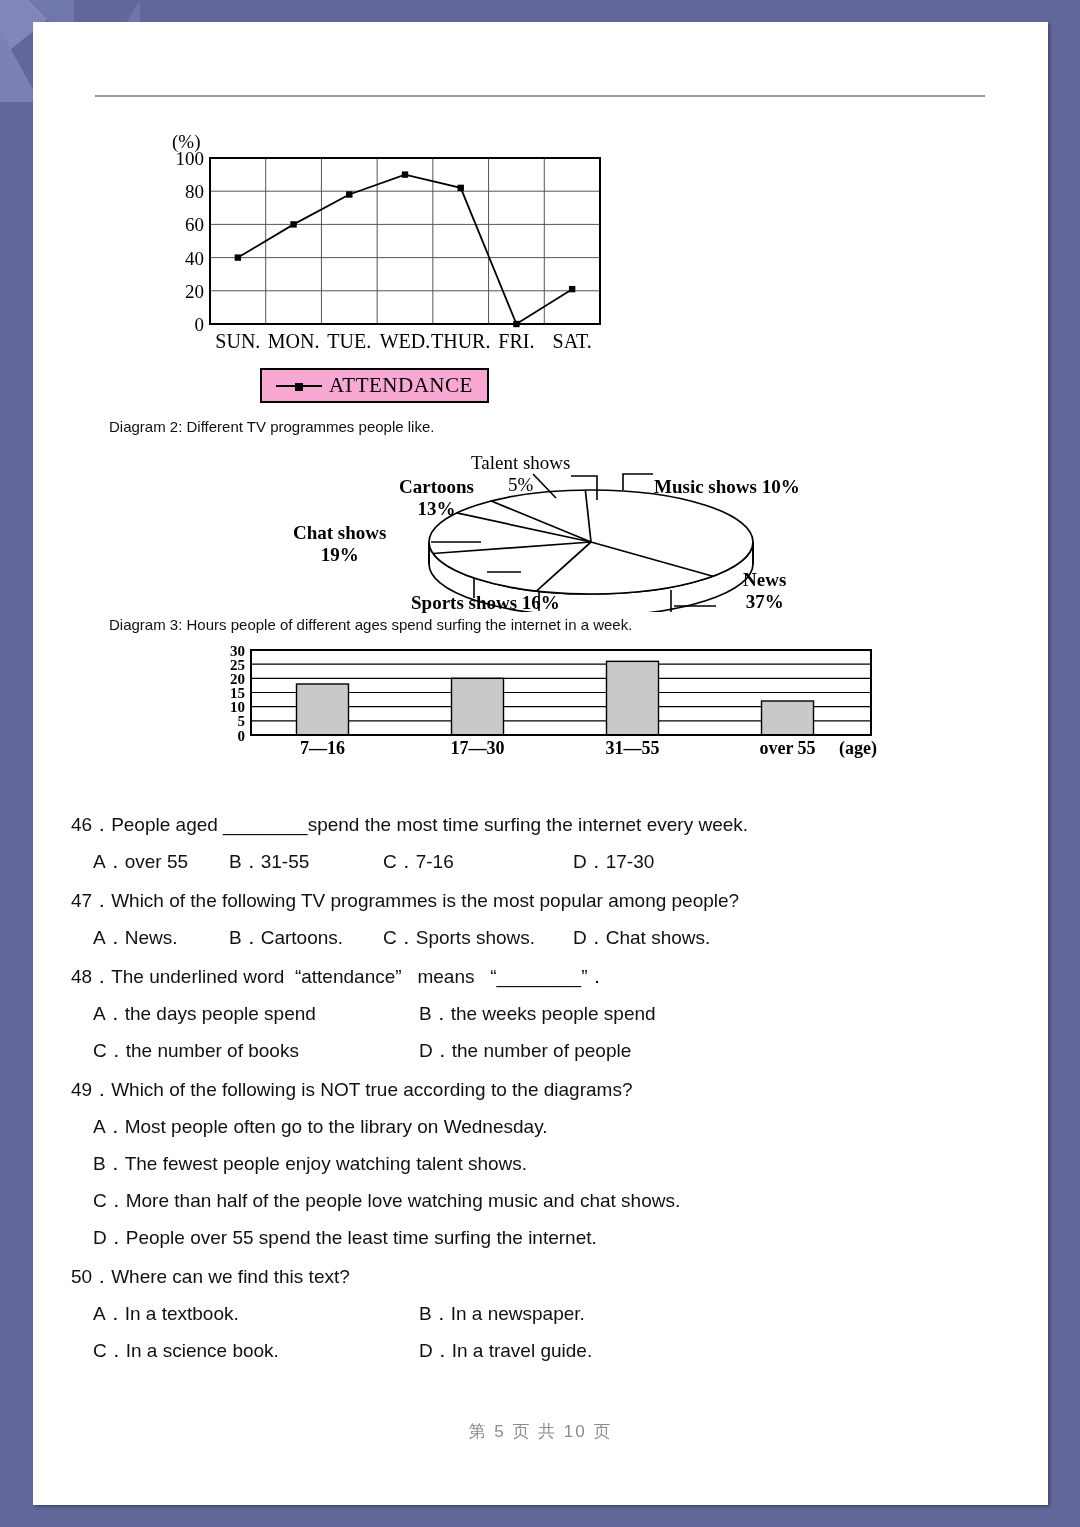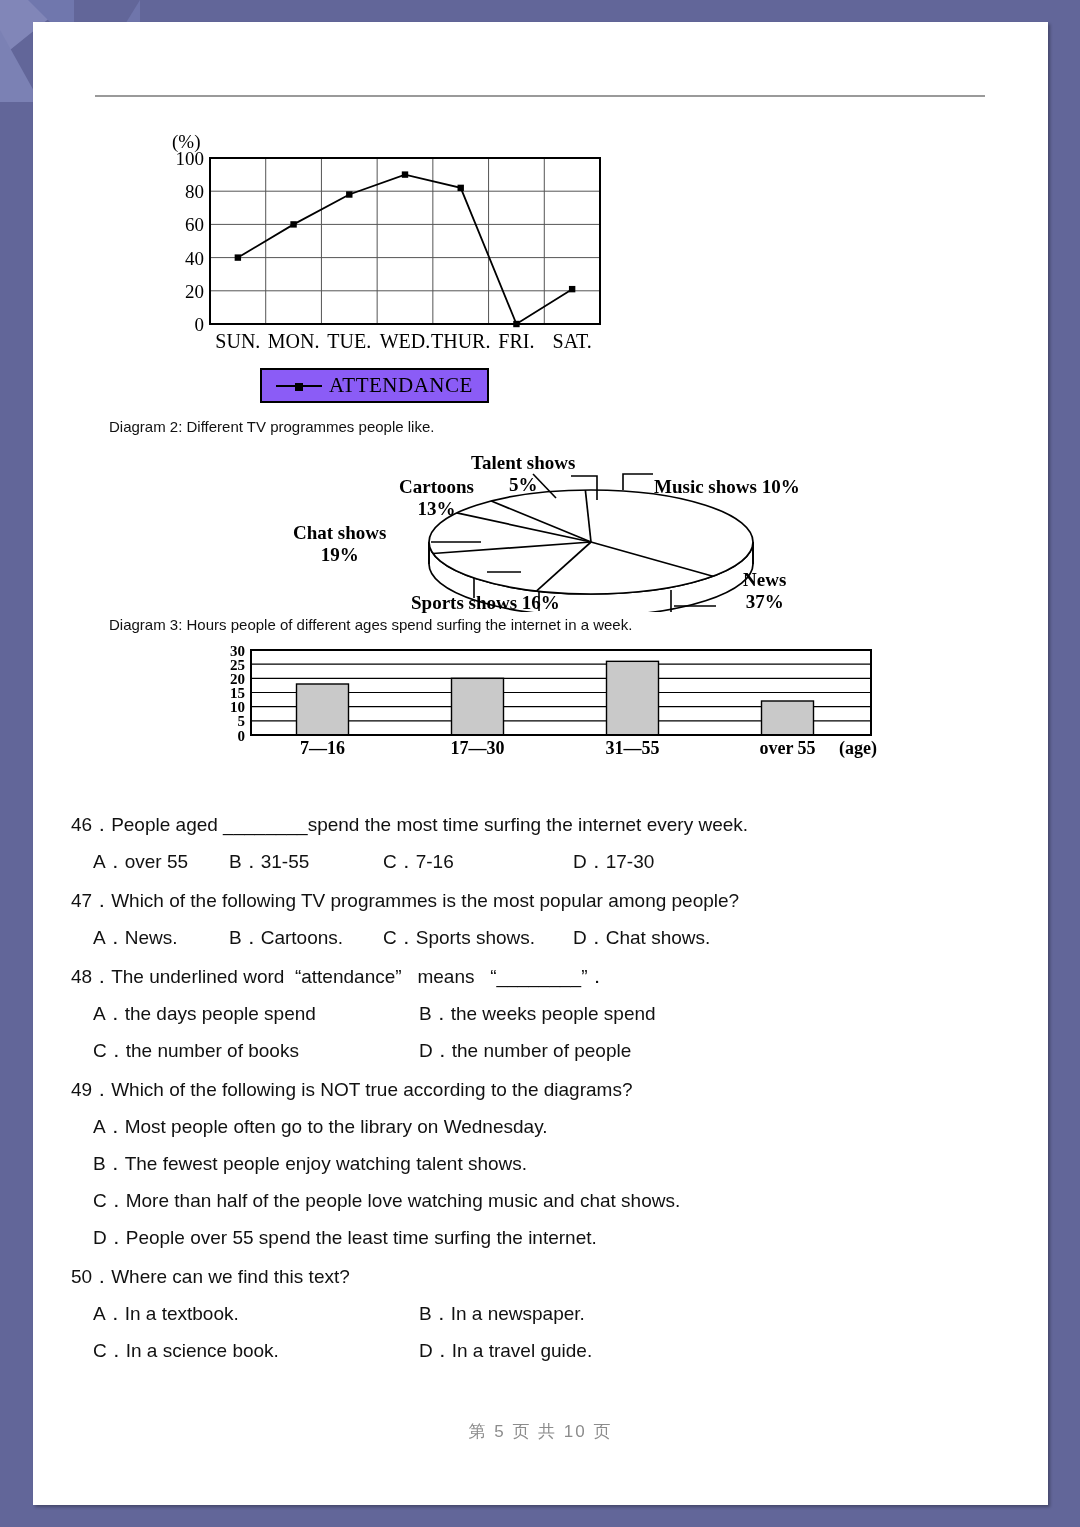--- a/index.html
+++ b/index.html
@@ -39,21 +39,21 @@
     white-space:pre;
   }
   .caption { font-size:15px; }
 
   
   #line-chart-wrap { position:absolute; left:105px; top:108px; }
   #bar-chart-wrap  { position:absolute; left:170px; top:620px; }
   #pie-wrap        { position:absolute; left:238px; top:432px; }
 
   .legend-box {
-    border:2px solid #000; background:#8b5cf6;
+    border:2px solid #000; background:#f9a8d4;
     display:inline-flex; align-items:center; justify-content:center;
     padding:3px 14px;
     font-family:"Liberation Serif", serif;
     font-size:21px; letter-spacing:0.5px; color:#000;
   }
   .legend-line { display:inline-block; width:46px; height:0; border-top:2px solid #000; position:relative; margin-right:7px; }
   .legend-line:after { content:""; position:absolute; left:19px; top:-4px; width:8px; height:8px; background:#000; }
   .legend-swatch { display:inline-block; width:28px; height:15px; background:#c9c9c9; border:2px solid #000; margin-right:9px; }
   .q-line { position:absolute; white-space:pre; font-size:19px; color:#111; font-family:"Liberation Sans",sans-serif; }
 
@@ -151,21 +151,21 @@
             <line x1="320" y1="88" x2="314.3462815341949" y2="36.03167699500702" stroke="#000" stroke-width="1.7"></line>
             <line x1="320" y1="88" x2="441.8912152411074" y2="122.25185192617138" stroke="#000" stroke-width="1.7"></line>
             <line x1="320" y1="88" x2="265.65684570045863" y2="136.98698754493944" stroke="#000" stroke-width="1.7"></line>
             <line x1="320" y1="88" x2="162.02580460249874" y2="99.5205218762123" stroke="#000" stroke-width="1.7"></line>
             <line x1="320" y1="88" x2="185.69591324608322" y2="58.92196901952117" stroke="#000" stroke-width="1.7"></line>
             <line x1="320" y1="88" x2="220.2628409972434" y2="47.02344081245045" stroke="#000" stroke-width="1.7"></line>
           </g>
       </svg>
 
       
-      <div style="position:absolute; left:200px; top:-2px; text-align:center; font-family:'Liberation Serif',serif; font-weight:bold; font-size:19px; line-height:1.15; white-space:pre;">Talent shows
+      <div style="position:absolute; left:200px; top:-2px; text-align:center; font-family:'Liberation Serif',serif; font-weight:normal; font-size:19px; line-height:1.15; white-space:pre;">Talent shows
 5%</div>
       <div style="position:absolute; left:128px; top:22px; text-align:center; font-family:'Liberation Serif',serif; font-weight:bold; font-size:19px; line-height:1.15; white-space:pre;">Cartoons
 13%</div>
       <div style="position:absolute; left:22px; top:68px; text-align:center; font-family:'Liberation Serif',serif; font-weight:bold; font-size:19px; line-height:1.15; white-space:pre;">Chat shows
 19%</div>
       <div style="position:absolute; left:383px; top:22px; font-family:'Liberation Serif',serif; font-weight:bold; font-size:19px; white-space:pre;">Music shows 10%</div>
       <div style="position:absolute; left:472px; top:115px; text-align:center; font-family:Liberation Serif, serif; font-weight:bold; font-size:19px; line-height:1.15; white-space:pre;">News
 37%</div>
       <div style="position:absolute; left:140px; top:138px; font-family:'Liberation Serif',serif; font-weight:bold; font-size:19px; white-space:pre;">Sports shows 16%</div>
 

